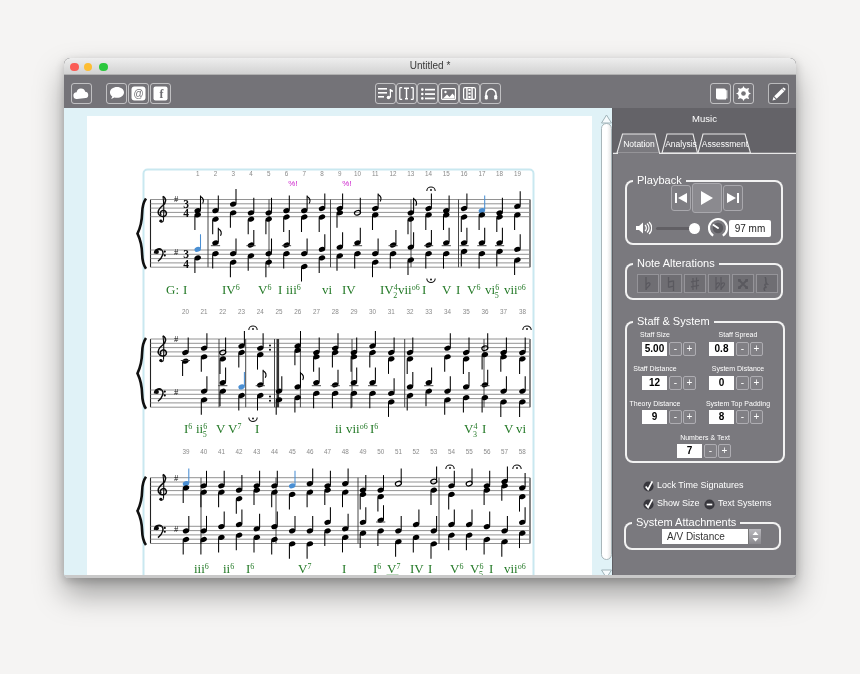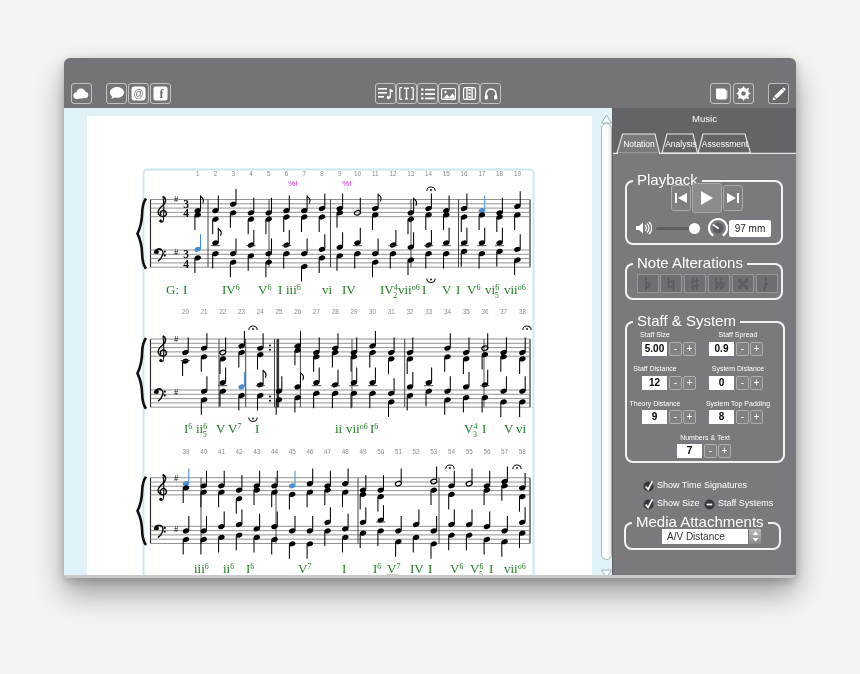--- a/index.html
+++ b/index.html
@@ -5,31 +5,37 @@
 .window { position:absolute; left:64px; top:58px; width:732px; height:520px; border-radius:6px 6px 4px 4px; box-shadow:0 16px 30px rgba(0,0,0,0.35), 0 3px 10px rgba(0,0,0,0.2); overflow:hidden; background:#747378; }
 .titlebar { position:absolute; left:0; top:0; width:732px; height:17px; background:linear-gradient(#eeeeee,#d2d2d2); border-bottom:1px solid #b0b0b0; border-radius:6px 6px 0 0; }
 .tl { position:absolute; top:4.6px; width:8.6px; height:8.6px; border-radius:50%; }
 .title { position:absolute; width:100%; text-align:center; font-size:10px; color:#3a3a3a; line-height:16px; }
 .toolbar { position:absolute; left:0; top:17px; width:732px; height:33px; background:#747378; }
 .tb { position:absolute; top:8px; width:21px; height:21px; border:1px solid rgba(255,255,255,0.55); border-radius:3px; display:flex; align-items:center; justify-content:center; }
 .content { position:absolute; left:0; top:50px; width:732px; height:470px; background:#e0f2f7; }
 .page { position:absolute; left:23px; top:8px; width:505px; height:462px; background:#fff; }
 .panel { position:absolute; left:549px; top:0; width:183px; height:470px; background:#7a797e; font-family:"Liberation Sans",sans-serif; }
 .gb { position:absolute; box-shadow:inset 0 0 0 2px #f2f2f2; border-radius:8px; }
-.gbl { position:absolute; top:-6px; background:#7a797e; padding:0 4px; font-size:15px; color:#fff; line-height:12px; white-space:nowrap; }
+.gbl { position:absolute; top:-6px; background:#7a797e; padding:0 4px; font-size:11px; color:#fff; line-height:12px; white-space:nowrap; }
 .pbtn { position:absolute; background:#7f7e83; border:1px solid #a9a8ad; border-radius:3px; display:flex; align-items:center; justify-content:center; }
 .pbig { background:#8b8a8f; }
 .abtn { position:absolute; top:11px; width:22px; height:19px; background:#6f6e73; border:1px solid #959499; display:flex; align-items:center; justify-content:center; }
 .nf { position:absolute; width:25px; height:14px; background:#fff; font-size:10px; font-weight:bold; color:#000; text-align:center; line-height:14px; }
 .mp { position:absolute; width:13px; height:14px; background:#818085; border:1px solid #aeadb2; border-radius:2px; color:#fff; font-size:10px; text-align:center; line-height:12px; }
 .plab { position:absolute; font-size:7px; color:#fff; text-align:center; white-space:nowrap; }
 .botline { position:absolute; left:0; top:517px; width:732px; height:3px; background:#c9c9c9; }
 </style></head>
 <body>
 <div class="window">
+  <div class="titlebar">
+    <div class="tl" style="left:6.1px;background:#fb5d56;"></div>
+    <div class="tl" style="left:19.8px;background:#fdbd33;"></div>
+    <div class="tl" style="left:35px;background:#2cc83e;"></div>
+    <div class="title">Untitled *</div>
+  </div>
   <div class="toolbar">
       <div class="tb" style="left:7px;">
         <svg width="17" height="12" viewBox="0 0 17 12">
           <path d="M4 11 a3.4 3.4 0 0 1 -0.4 -6.8 a4.4 4.4 0 0 1 8.6 -0.4 a3.2 3.2 0 0 1 0.6 6.3 z" fill="#fff"></path>
         </svg>
       </div>
       <div class="tb" style="left:42px;">
         <svg width="14" height="13" viewBox="0 0 14 13">
           <path d="M7 0 C10.9 0 14 2.4 14 5.4 C14 8.4 10.9 10.8 7 10.8 C6.1 10.8 5.2 10.7 4.4 10.4 L1.2 12 L2.3 9.4 C0.9 8.4 0 7 0 5.4 C0 2.4 3.1 0 7 0 Z" fill="#fff"></path>
         </svg>
@@ -888,21 +894,21 @@
             </svg>
           </div>
         </div>
         <div class="gb" style="left:12px;top:213px;width:160px;height:142px;">
           <div class="gbl" style="left:8px;">Staff &amp; System</div>
           <div class="plab" style="left:-15px;width:90px;top:9.5px;">Staff Size</div>
           <div class="plab" style="left:68px;width:90px;top:9.5px;">Staff Spread</div>
           <div class="nf" style="left:17px;top:21px;">5.00</div>
           <div class="mp" style="left:44px;top:21px;">-</div>
           <div class="mp" style="left:58px;top:21px;">+</div>
-          <div class="nf" style="left:84px;top:21px;">0.9</div>
+          <div class="nf" style="left:84px;top:21px;">0.8</div>
           <div class="mp" style="left:111px;top:21px;">-</div>
           <div class="mp" style="left:125px;top:21px;">+</div>
           <div class="plab" style="left:-15px;width:90px;top:44px;">Staff Distance</div>
           <div class="plab" style="left:68px;width:90px;top:44px;">System Distance</div>
           <div class="nf" style="left:17px;top:55px;">12</div>
           <div class="mp" style="left:44px;top:55px;">-</div>
           <div class="mp" style="left:58px;top:55px;">+</div>
           <div class="nf" style="left:84px;top:55px;">0</div>
           <div class="mp" style="left:111px;top:55px;">-</div>
           <div class="mp" style="left:125px;top:55px;">+</div>
@@ -916,33 +922,33 @@
           <div class="mp" style="left:125px;top:89px;">+</div>
           <div class="plab" style="left:0;width:160px;top:113px;">Numbers &amp; Text</div>
           <div class="nf" style="left:52px;top:123px;">7</div>
           <div class="mp" style="left:79px;top:123px;">-</div>
           <div class="mp" style="left:93px;top:123px;">+</div>
         </div>
         <div style="position:absolute;left:30px;top:370px;"><svg width="11" height="11" viewBox="0 0 13 13">
             <circle cx="6.5" cy="6.5" r="6" fill="#39383e"></circle>
             <path d="M3.2 6.5 L6 10 L11 0.5" stroke="#fff" stroke-width="2" fill="none"></path>
           </svg></div>
-        <div style="position:absolute;left:44px;top:371.5px;font-size:9px;color:#fff;">Show Time Signatures</div>
+        <div style="position:absolute;left:44px;top:371.5px;font-size:9px;color:#fff;">Lock Time Signatures</div>
         <div style="position:absolute;left:30px;top:388px;"><svg width="11" height="11" viewBox="0 0 13 13">
             <circle cx="6.5" cy="6.5" r="6" fill="#39383e"></circle>
             <path d="M3.2 6.5 L6 10 L11 0.5" stroke="#fff" stroke-width="2" fill="none"></path>
           </svg></div>
         <div style="position:absolute;left:44px;top:389.5px;font-size:9px;color:#fff;">Show Size</div>
         <div style="position:absolute;left:91px;top:388px;"><svg width="11" height="11" viewBox="0 0 13 13">
             <circle cx="6.5" cy="6.5" r="6" fill="#39383e"></circle>
             <rect x="3.2" y="5.5" width="6.6" height="2" fill="#fff"></rect>
           </svg></div>
-        <div style="position:absolute;left:105px;top:389.5px;font-size:9px;color:#fff;">Staff Systems</div>
+        <div style="position:absolute;left:105px;top:389.5px;font-size:9px;color:#fff;">Text Systems</div>
         <div class="gb" style="left:11px;top:414px;width:157px;height:28px;">
-          <div class="gbl" style="left:8px;">Media Attachments</div>
+          <div class="gbl" style="left:8px;">System Attachments</div>
           <div style="position:absolute;left:38px;top:7px;width:86px;height:15px;background:#fff;font-size:10px;color:#333;line-height:15px;padding-left:5px;">A/V Distance</div>
           <div style="position:absolute;left:124px;top:7px;width:13px;height:15px;background:linear-gradient(#b9b8bd,#8a898e);border-left:1px solid #777;"><svg width="13" height="15" viewBox="0 0 13 15">
               <path d="M6.5 2.5 L9.5 6 L3.5 6 Z" fill="#fff"></path>
               <path d="M6.5 12.5 L9.5 9 L3.5 9 Z" fill="#fff"></path>
             </svg></div>
         </div>
       </div>
   </div>
   <div class="botline"></div>
 </div>

